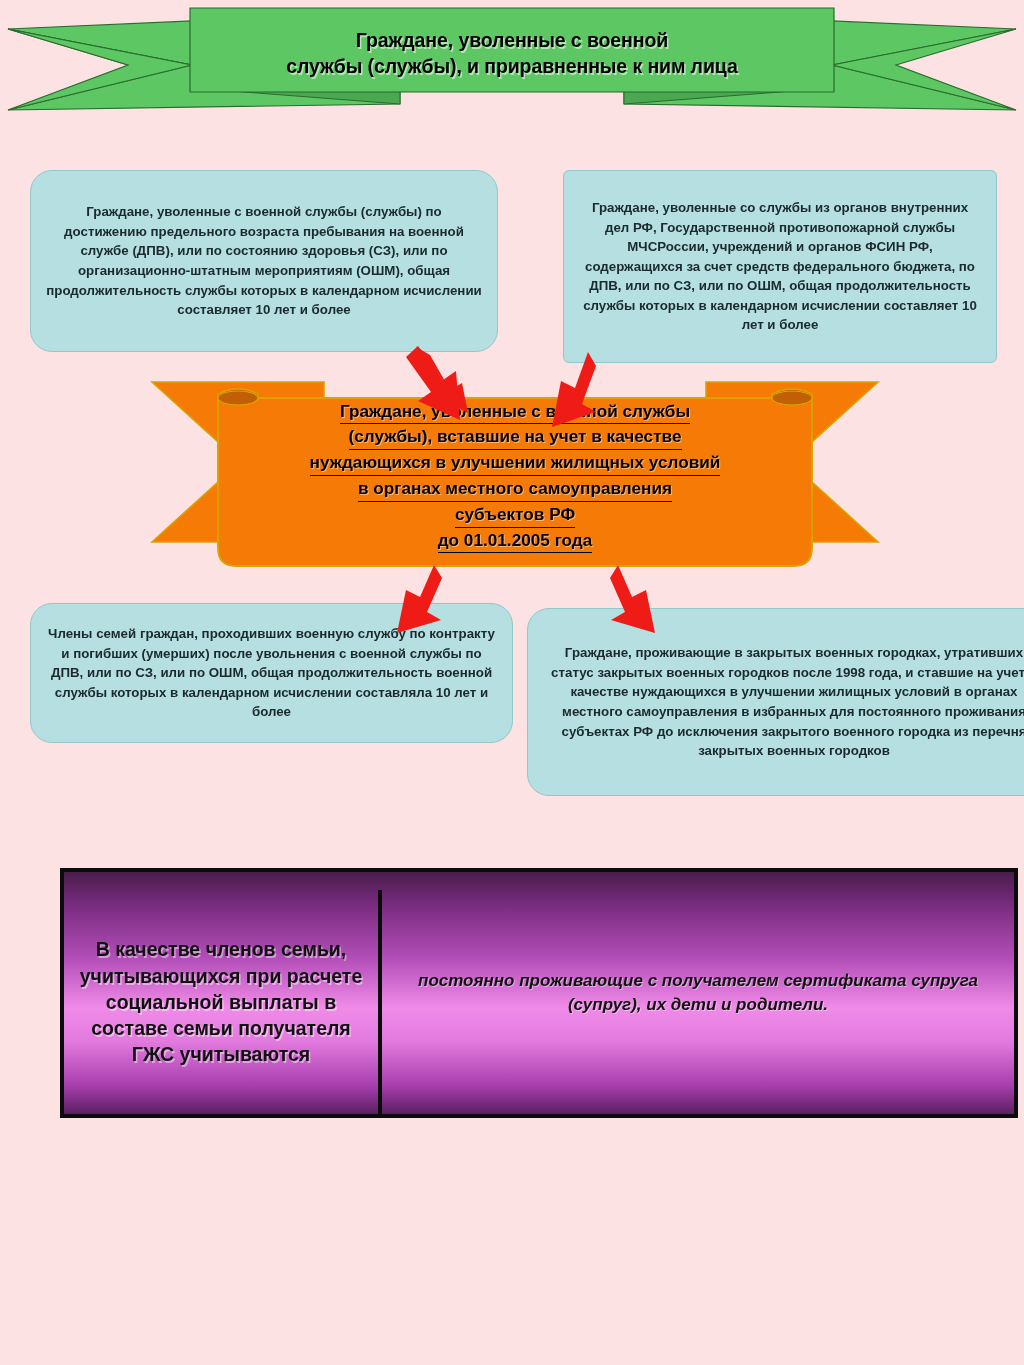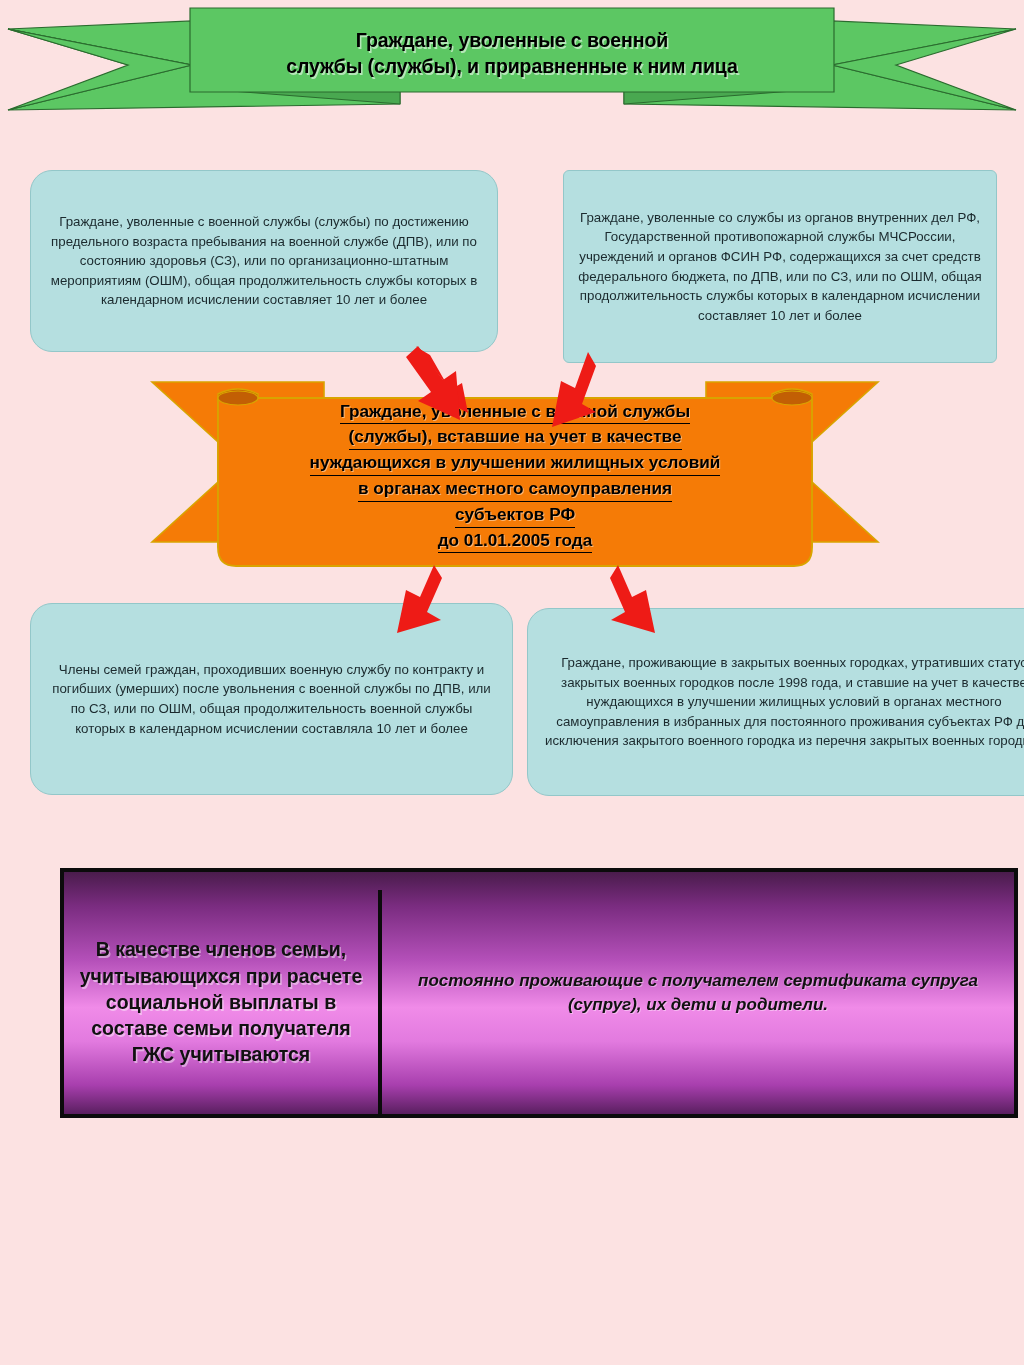--- a/index.html
+++ b/index.html
@@ -63,26 +63,27 @@
     border-radius: 22px;
     box-sizing: border-box;
     display: flex;
     align-items: center;
     justify-content: center;
     text-align: center;
     padding: 10px 14px;
     color: #1b2a2e;
     font-size: 13.3px;
     line-height: 1.47;
+    font-weight: bold;
   }
   .cyan-box p { margin: 0; }
 
   #box-tl { left: 30px;  top: 170px; width: 468px; height: 182px; }
   #box-tr { left: 563px; top: 170px; width: 434px; height: 193px; border-radius: 6px; }
-  #box-bl { left: 30px;  top: 603px; width: 483px; height: 192px; }
+  #box-bl { left: 30px;  top: 603px; width: 483px; height: 140px; }
   #box-br { left: 527px; top: 608px; width: 534px; height: 188px; }
 
   
   .ribbon-orange-wrap {
     position: absolute;
     left: 150px;
     top: 372px;
     width: 730px;
     height: 196px;
   }
@@ -154,23 +155,23 @@
     margin: 0;
     font-size: 19.5px;
     font-weight: bold;
     line-height: 1.35;
     color: #111;
     text-shadow: 1.5px 1.5px 0 rgba(255,255,255,0.45);
   }
   #purple-right {
     flex: 1;
     display: flex;
-    flex-direction: column;
-    align-items: center;
-    justify-content: center;
+    flex-direction: row;
+    align-items: center;
+    justify-content: flex-end;
     text-align: center;
     padding: 20px 26px 10px 26px;
     box-sizing: border-box;
     margin-top: 23px;
   }
   #purple-right .para-italic {
     margin: 0 0 34px 0;
     font-size: 17px;
     font-weight: bold;
     font-style: italic;

